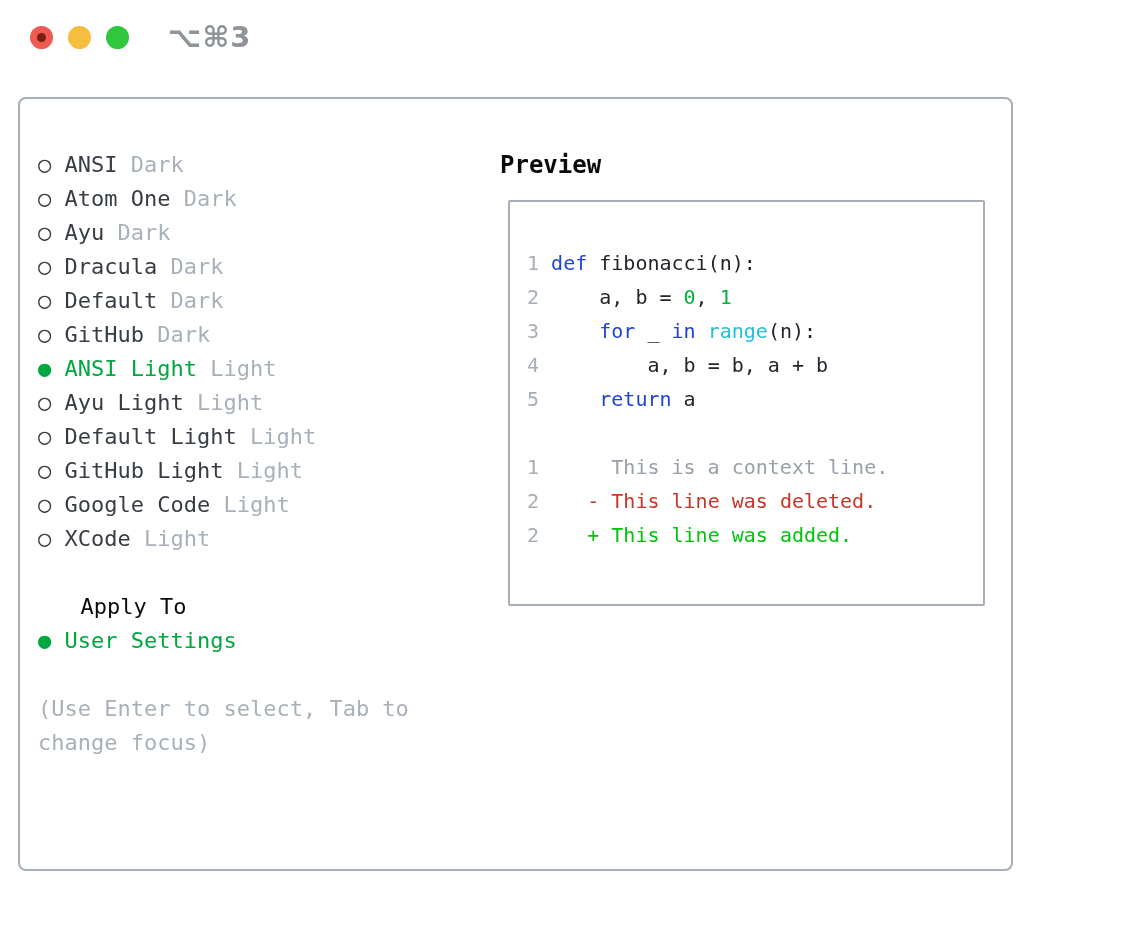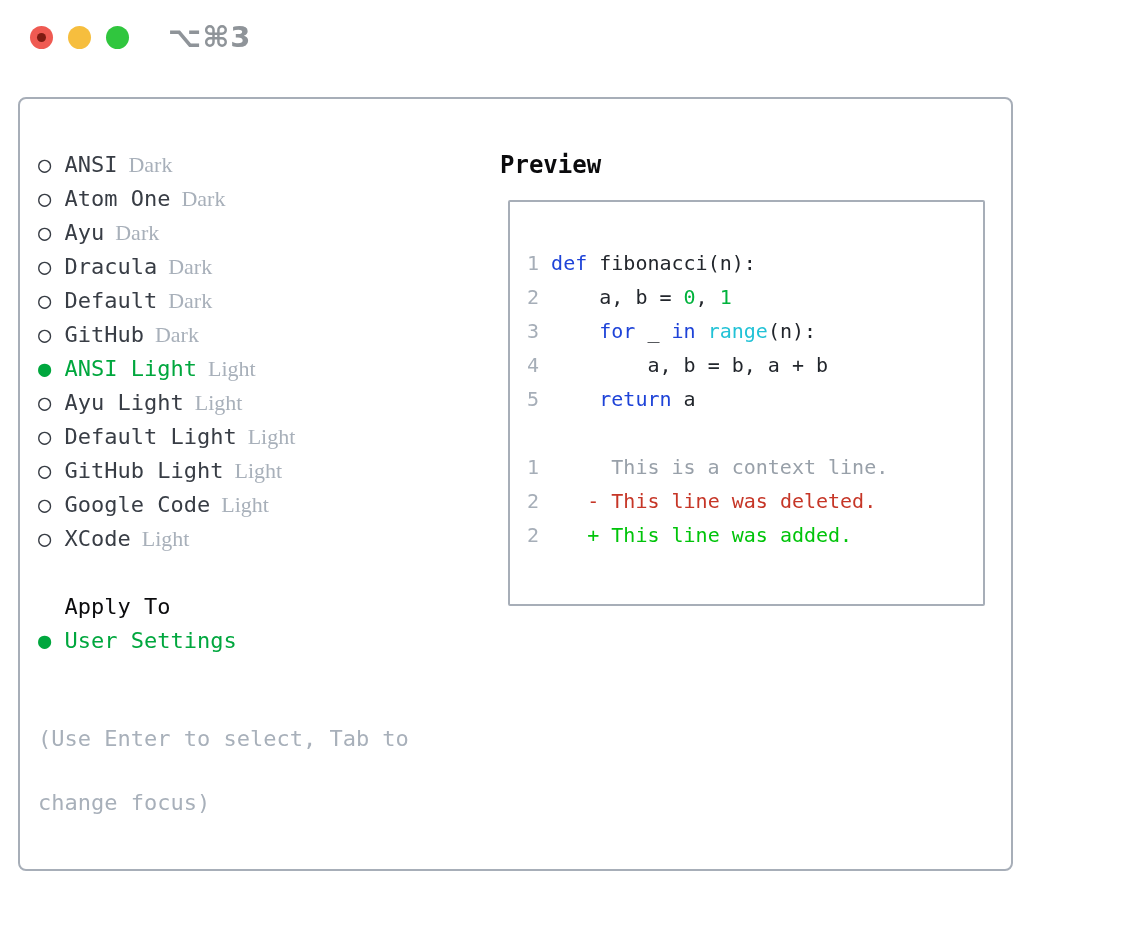--- a/index.html
+++ b/index.html
@@ -38,26 +38,26 @@
     position:absolute;left:18px;top:97px;width:995px;height:774px;
     border:2px solid var(--c-border);border-radius:8px;
     box-sizing:border-box;background:#fff;
   }
   
   .left-col{position:absolute;left:38px;top:148px;font-size:22px;}
   .row{height:34px;line-height:34px;white-space:pre;}
   .spacer{height:34px;}
   .marker{display:inline-block;width:2ch;}
   .hdr{font-weight:bold;color:var(--c-title_text);}
-  .plainhdr{color:var(--c-title_text);}
+  .plainhdr{color:var(--c-title_text);margin-left:16px;}
   .theme-row .marker,.apply-row .marker{color:var(--c-item_name);}
   .theme-row .name,.apply-row .name{color:var(--c-item_name);}
-  .theme-row .variant{color:var(--c-item_variant);margin-left:1ch;font-family:Liberation Serif, serif;}
+  .theme-row .variant{color:var(--c-item_variant);margin-left:1ch;}
   .row.selected .marker,.row.selected .name{color:var(--c-selected_green);}
-  .help{color:var(--c-help_text);margin-top:30px;}
+  .help{color:var(--c-help_text);}
   
   .preview-title{
     position:absolute;left:500px;top:148px;height:34px;line-height:34px;
     font-size:24px;font-weight:bold;color:var(--c-title_text);
   }
   .preview-box{
     position:absolute;left:508px;top:200px;width:477px;height:406px;
     border:2px solid var(--c-border);border-radius:2px;box-sizing:border-box;
     background:#fff;
   }

